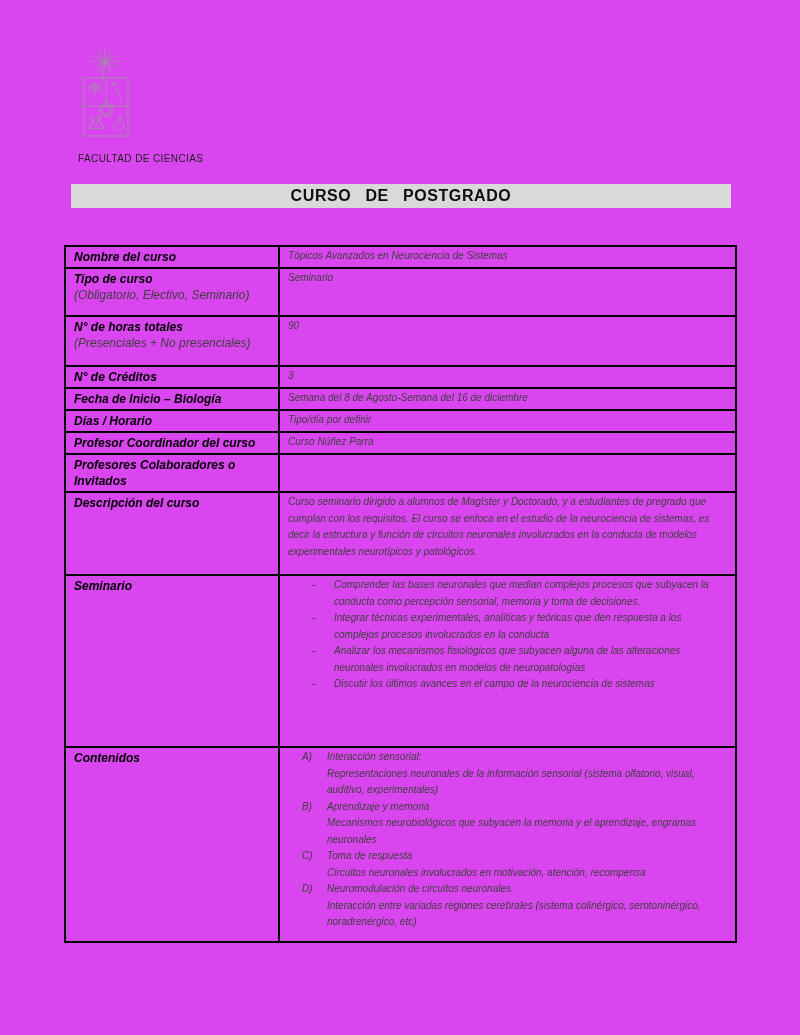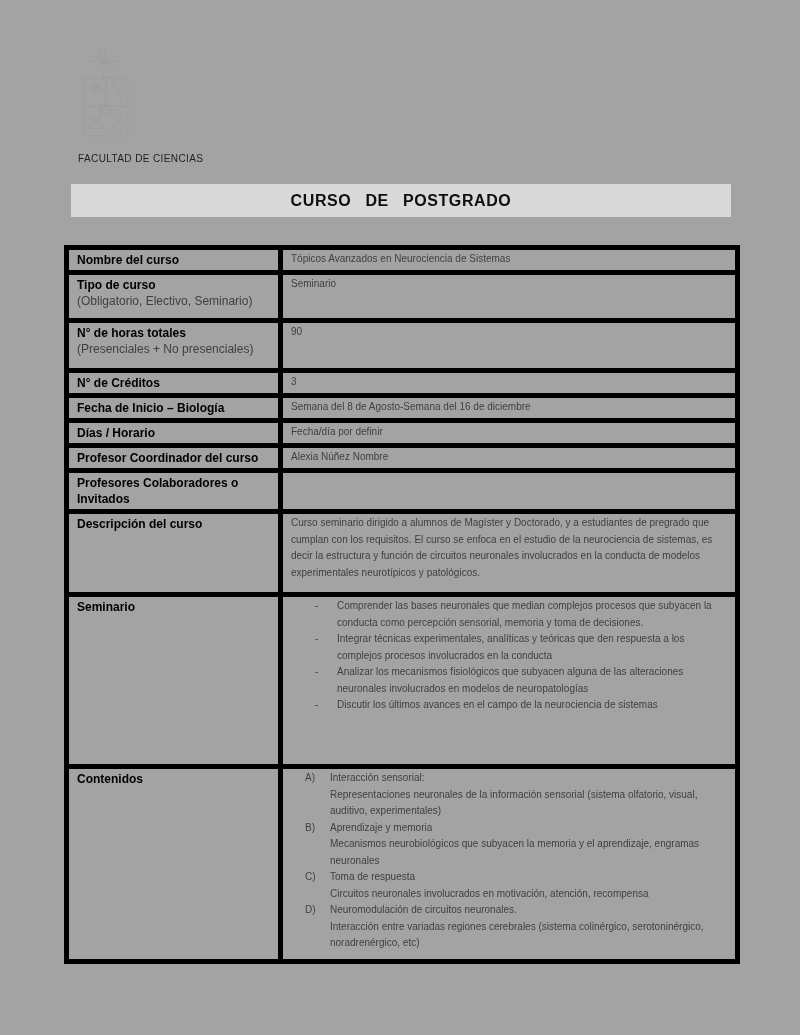--- a/index.html
+++ b/index.html
@@ -1,42 +1,42 @@
 <!DOCTYPE html>
 <html><head>
 <meta charset="utf-8">
 <style>
   * { margin:0; padding:0; box-sizing:border-box; }
   html,body { background:#ffffff; }
   body { font-family:"Liberation Sans", sans-serif; }
   .page {
-    position:relative; width:800px; height:1035px; background:#a3a3a3;
+    position:relative; width:800px; height:1035px; background:#d946ef;
     overflow:hidden; margin:0 auto;
   }
   .crest {
     position:absolute; left:74px; top:48px; width:64px; height:94px;
   }
   .faculty {
     position:absolute; left:78px; top:153px;
     font-size:10px; letter-spacing:0.4px; color:#1f1f1f; font-weight:400;
   }
   .banner {
-    position:absolute; left:71px; top:184px; width:660px; height:33px;
+    position:absolute; left:71px; top:184px; width:660px; height:24px;
     background:#d9d9d9; display:flex; align-items:center; justify-content:center;
   }
   .banner span {
     font-size:16px; font-weight:bold; color:#0e0e0e;
     letter-spacing:0.6px; word-spacing:9px;
   }
   table.course {
     position:absolute; left:64px; top:245px; width:671px;
     border-collapse:collapse; table-layout:fixed;
   }
   table.course td {
-    border:5px solid #000000; vertical-align:top;
+    border:2px solid #000000; vertical-align:top;font-style:italic;
   }
   td.lbl {
     width:214px; font-weight:bold; font-size:12px; line-height:16px;
     color:#000; padding:2px 8px 2px 8px;
   }
   td.lbl .sub { font-weight:normal; color:#3f3f3f; }
   td.val {
     width:457px; font-size:10px; line-height:16.5px; color:#3f3f3f;
     padding:1px 2px 2px 8px;
   }
@@ -124,25 +124,25 @@
     <tr>
       <td class="lbl" style="height:18px">N° de Créditos</td>
       <td class="val" style="height:18px">3</td>
     </tr>
     <tr>
       <td class="lbl" style="height:18px">Fecha de Inicio – Biología</td>
       <td class="val" style="height:18px">Semana del 8 de Agosto-Semana del 16 de diciembre</td>
     </tr>
     <tr>
       <td class="lbl" style="height:19px">Días / Horario</td>
-      <td class="val" style="height:19px">Fecha/día por definir</td>
+      <td class="val" style="height:19px">Tipo/día por definir</td>
     </tr>
     <tr>
       <td class="lbl" style="height:18px">Profesor Coordinador del curso</td>
-      <td class="val" style="height:18px">Alexia Núñez Nombre</td>
+      <td class="val" style="height:18px">Curso Núñez Parra</td>
     </tr>
     <tr>
       <td class="lbl" style="height:36px">Profesores Colaboradores o Invitados</td>
       <td class="val" style="height:36px"></td>
     </tr>
     <tr>
       <td class="lbl" style="height:83px">Descripción del curso</td>
       <td class="val" style="height:83px">Curso seminario dirigido a alumnos de Magíster y Doctorado, y a estudiantes de pregrado que cumplan con los requisitos. El curso se enfoca en el estudio de la neurociencia de sistemas, es decir la estructura y función de circuitos neuronales involucrados en la conducta de modelos experimentales neurotípicos y patológicos.</td>
     </tr>
     <tr>

